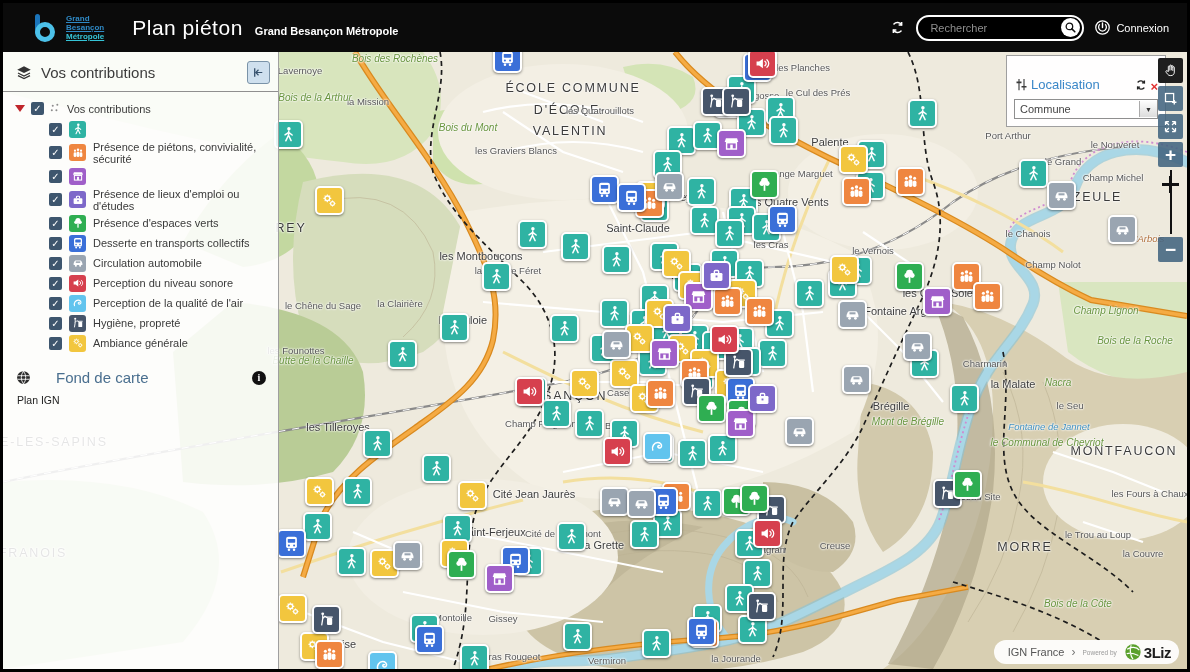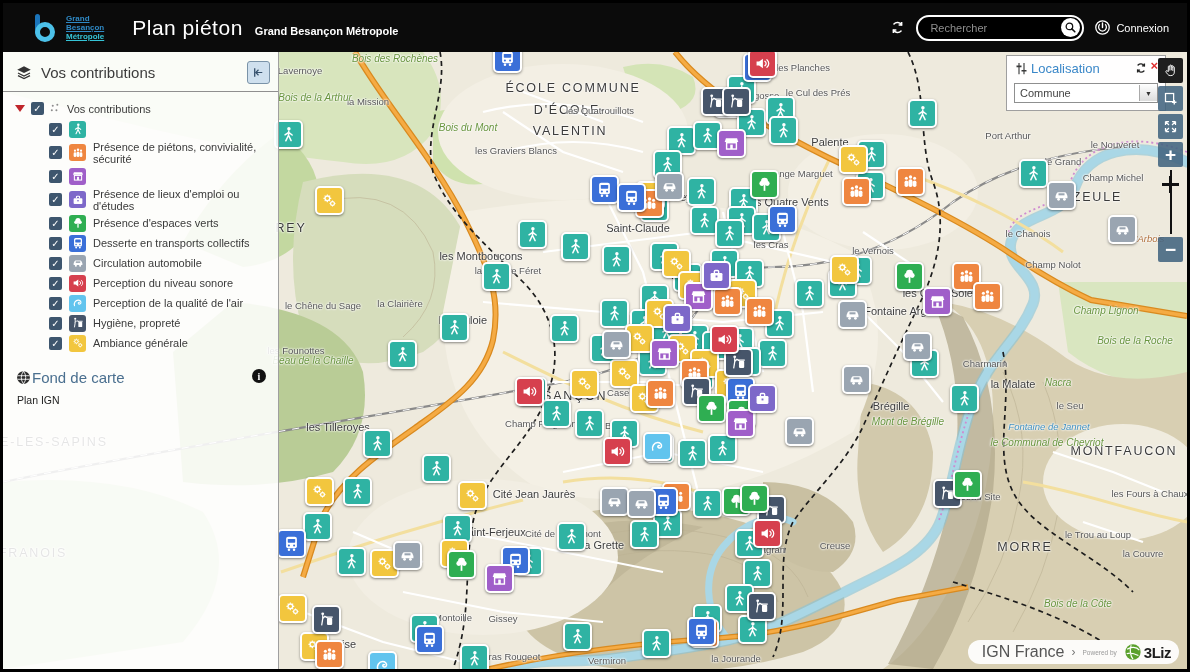--- a/index.html
+++ b/index.html
@@ -41,46 +41,46 @@
   .dock-sep{height:1px;background:#8f8f8f;margin:0 0 8px 0;}
   .tree-root{display:flex;align-items:center;gap:6px;padding:2px 0 4px 12px;}
   .tri{width:0;height:0;border-left:5px solid transparent;border-right:5px solid transparent;border-top:7px solid #c0262c;cursor:pointer;}
   .cbx{width:13px;height:13px;background:#3e566e;border-radius:2px;color:#fff;font-size:10px;line-height:13px;text-align:center;cursor:pointer;flex:none;}
   .root-label{font-size:11px;color:#3a3a3a;}
   .lyr-row{display:flex;align-items:center;gap:7px;padding:1.5px 4px 1.5px 46px;}
   .lyr-ico{width:17px;height:17px;border-radius:3px;display:flex;align-items:center;justify-content:center;flex:none;}
   .lyr-ico svg{width:14px;height:14px;display:block;}
   .lyr-label{font-size:11px;color:#3a3a3a;}
   .basemap-sec{margin-top:16px;padding:0 12px;}
-  .basemap-hd{display:flex;gap:0;}
+  .basemap-hd{display:flex;align-items:center;gap:24px;}
   .basemap-hd .t{font-size:15px;color:#4a6f8f;flex:1;}
   .info-i{width:14px;height:14px;border-radius:50%;background:#111;color:#fff;font-size:10px;font-weight:bold;font-family:"Liberation Serif",serif;display:flex;align-items:center;justify-content:center;cursor:pointer;}
   .basemap-name{font-size:10.5px;color:#222;margin:8px 0 0 2px;}
   
   .loc{position:absolute;left:1003px;top:3px;width:158px;background:rgba(255,255,255,.95);border:1px solid #9f9f9f;z-index:35;}
-  .loc-hd{display:flex;align-items:flex-start;gap:2px;padding:5px 7px 3px 7px;}
+  .loc-hd{display:flex;align-items:flex-end;gap:2px;padding:21px 7px 3px 7px;}
   .loc-hd .t{font-size:13px;color:#3a87c8;flex:1;}
   .loc-x{color:#e03030;font-size:13px;font-weight:bold;line-height:10px;cursor:pointer;}
   .loc-body{padding:4px 7px 7px 7px;}
   .loc-select{display:flex;align-items:center;height:18px;border:1px solid #8f8f8f;background:#fff;cursor:pointer;}
   .loc-select .v{flex:1;font-size:11px;color:#444;padding-left:5px;}
   .loc-select .btn{width:17px;height:16px;background:linear-gradient(#fdfdfd,#dcdcdc);border-left:1px solid #aaa;display:flex;align-items:center;justify-content:center;font-size:7px;color:#333;}
   
   .tools{position:absolute;right:4px;top:6px;z-index:35;display:flex;flex-direction:column;align-items:center;}
   .tool{width:25px;height:25px;border-radius:2px;margin-bottom:3px;display:flex;align-items:center;justify-content:center;cursor:pointer;background:rgba(66,100,128,.88);color:#fff;}
   .tool.dark{background:#1e1e1e;}
   .tool .pm{font-size:19px;line-height:19px;color:#fff;font-weight:bold;}
   .zslider{position:relative;width:25px;height:64px;margin-bottom:3px;}
   .zslider .track{position:absolute;left:50%;top:0;bottom:0;width:2px;margin-left:-1px;background:#111;}
   .zslider .handle{position:absolute;left:50%;top:6px;width:17px;height:17px;margin-left:-8.5px;cursor:pointer;}
   .zslider .handle:before{content:"";position:absolute;left:0;top:7px;width:17px;height:3px;background:#111;}
   .zslider .handle:after{content:"";position:absolute;left:7px;top:0;width:3px;height:17px;background:#111;}
   
   .attrib{position:absolute;right:8px;bottom:5px;height:24px;display:flex;align-items:center;gap:7px;background:rgba(255,255,255,.92);border-radius:12px;padding:0 8px 0 14px;z-index:35;}
-  .attrib .src{font-size:16px;color:#555;text-align:right;}
+  .attrib .src{font-size:11px;color:#555;text-align:right;}
   .attrib .chev{font-size:12px;color:#777;}
   .attrib .pby{font-size:6.5px;color:#999;}
   .brand{display:flex;align-items:center;gap:2px;}
   .brand .bt{font-size:15px;font-weight:bold;color:#1d1d1d;letter-spacing:-.5px;}
 </style>
 </head>
 <body>
 
 <div class="screen">
 
@@ -239,21 +239,21 @@
         <span class="map-label k-hamlet" style="left: 1060px; top: 109px;">le Grand</span>
         <span class="map-label k-hamlet" style="left: 1110px; top: 125px;">Champ Michel</span>
         <span class="map-label k-ridge" style="left: 1133px; top: 186px;">Côte d'Arbois</span>
         <span class="map-label k-hamlet" style="left: 1025px; top: 181px;">le Chanois</span>
         <span class="map-label k-town" style="left: 478px; top: 204px;">les Montboucons</span>
         <span class="map-label k-hamlet" style="left: 505px; top: 218px;">la Grange Féret</span>
         <span class="map-label k-hamlet" style="left: 320px; top: 253px;">le Chêne du Sage</span>
         <span class="map-label k-hamlet" style="left: 397px; top: 251px;">la Clairière</span>
         <span class="map-label k-town" style="left: 460px; top: 268px;">la Bouloie</span>
         <span class="map-label k-hamlet" style="left: 293px; top: 298px;">les Founottes</span>
-        <span class="map-label k-wood" style="left: 310px; top: 308px;">Beau de la Chaille</span>
+        <span class="map-label k-wood" style="left: 310px; top: 308px;">Butte de la Chaille</span>
         <span class="map-label k-town" style="left: 678px; top: 145px;">Trey</span>
         <span class="map-label k-town" style="left: 635px; top: 176px;">Saint-Claude</span>
         <span class="map-label k-town" style="left: 688px; top: 223px;">la Viotte</span>
         <span class="map-label k-hamlet" style="left: 870px; top: 198px;">le Vernois</span>
         <span class="map-label k-hamlet" style="left: 768px; top: 192px;">les Cras</span>
         <span class="map-label k-town" style="left: 940px; top: 241px;">les Clairs Soleils</span>
         <span class="map-label k-town" style="left: 900px; top: 259px;">Fontaine Argent</span>
         <span class="map-label k-town" style="left: 888px; top: 354px;">Brégille</span>
         <span class="map-label k-wood" style="left: 905px; top: 369px;">Mont de Brégille</span>
         <span class="map-label k-town" style="left: 1010px; top: 332px;">la Malate</span>

